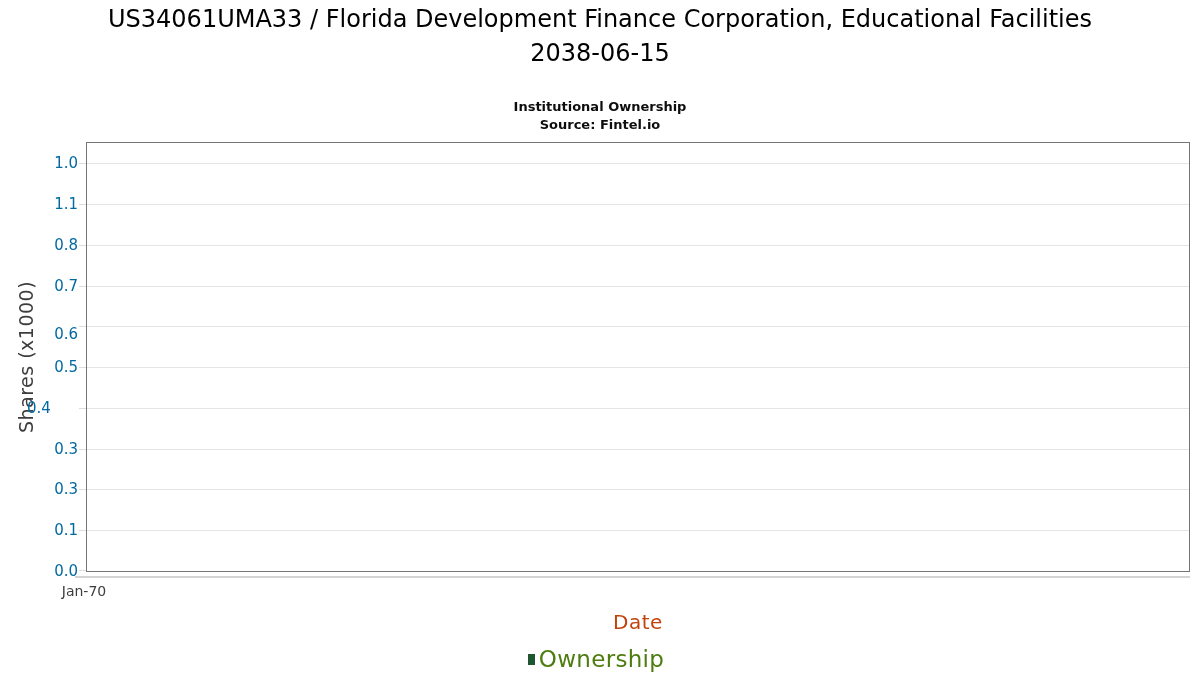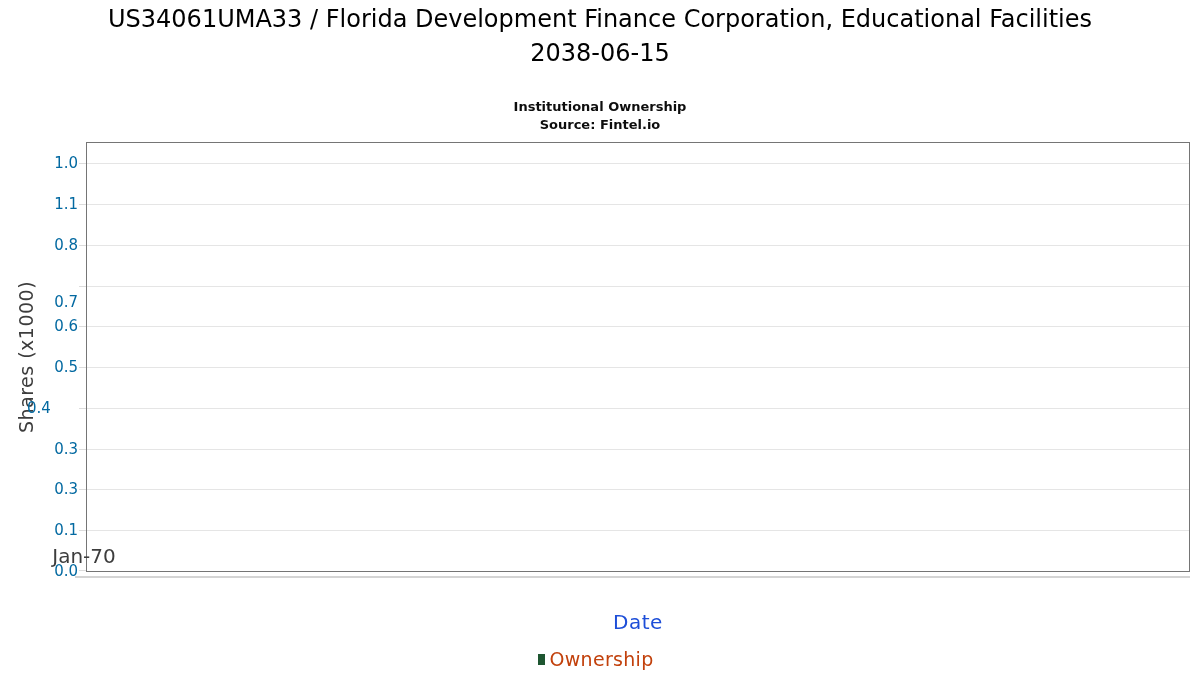--- a/index.html
+++ b/index.html
@@ -25,33 +25,33 @@
     position:absolute;left:0;width:78px;height:20px;line-height:20px;
     text-align:right;font-size:15px;color:#0369a1;
   }
   .yaxis-title{
     position:absolute;left:-74px;top:345px;width:200px;height:24px;line-height:24px;
     text-align:center;font-size:19px;letter-spacing:0.5px;color:#3d3d3d;
     transform:rotate(-90deg);white-space:nowrap;
   }
   .sub-axis-line{position:absolute;left:75px;top:576px;width:1115px;height:2px;background:#d4d4d4;}
   .xtick-label{
-    position:absolute;left:24px;top:546px;width:120px;text-align:center;
-    font-size:20px;line-height:20px;color:#3d3d3d;
+    position:absolute;left:24px;top:581px;width:120px;text-align:center;
+    font-size:14px;line-height:20px;color:#3d3d3d;
   }
   .xaxis-title{
     position:absolute;left:438px;top:609px;width:400px;text-align:center;
-    font-size:20px;line-height:26px;letter-spacing:0.5px;color:#1d4ed8;
+    font-size:20px;line-height:26px;letter-spacing:0.5px;color:#c2410c;
   }
   .legend{
     position:absolute;top:648px;left:0;width:1200px;height:22px;
     display:flex;justify-content:center;align-items:center;transform:translateX(-4px);
   }
   .legend-marker{width:7px;height:11px;margin-right:4px;background:#1e5631;}
-  .legend-label{font-size:19px;line-height:22px;letter-spacing:0.3px;color:#c2410c;text-align:right;}
+  .legend-label{font-size:23px;line-height:22px;letter-spacing:0.3px;color:#4d7c0f;text-align:right;}
 </style>
 </head>
 <body>
 
 <div class="stage">
 
   <div class="chart-title">
     <div>US34061UMA33 / Florida Development Finance Corporation, Educational Facilities</div>
     <div>2038-06-15</div>
   </div>
@@ -97,18 +97,18 @@
     <span class="legend-marker" style="background: rgb(30, 86, 49);"></span>
     <span class="legend-label">Ownership</span>
   </div>
 
 <div class="ytick-label" style="top: 561px;">0.0</div>
     <div class="ytick-label" style="top: 520px;">0.1</div>
     <div class="ytick-label" style="top: 479px;">0.3</div>
     <div class="ytick-label" style="top: 439px;">0.3</div>
     <div class="ytick-label" style="top: 398px; text-align: center;">0.4</div>
     <div class="ytick-label" style="top: 357px;">0.5</div>
-    <div class="ytick-label" style="top: 316px;">0.6</div>
-    <div class="ytick-label" style="top: 292px;">0.7</div>
+    <div class="ytick-label" style="top: 324px;">0.6</div>
+    <div class="ytick-label" style="top: 276px;">0.7</div>
     <div class="ytick-label" style="top: 235px;">0.8</div>
     <div class="ytick-label" style="top: 194px;">1.1</div>
     <div class="ytick-label" style="top: 153px;">1.0</div>
   </div>
 
 </body></html>

